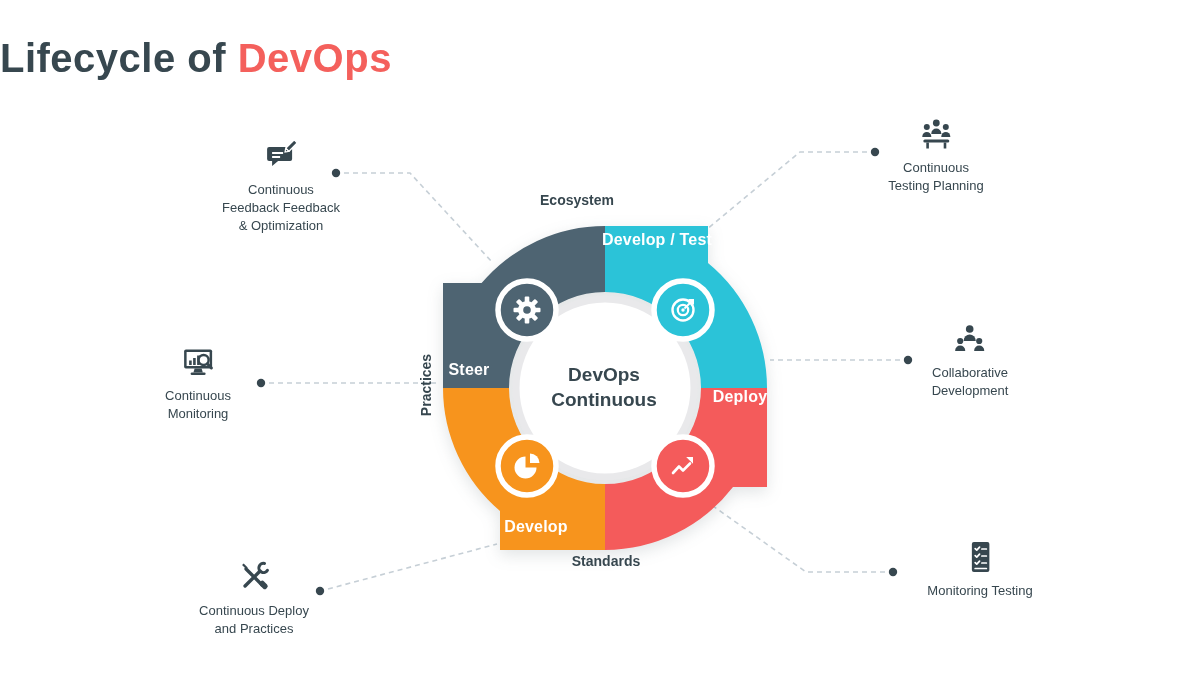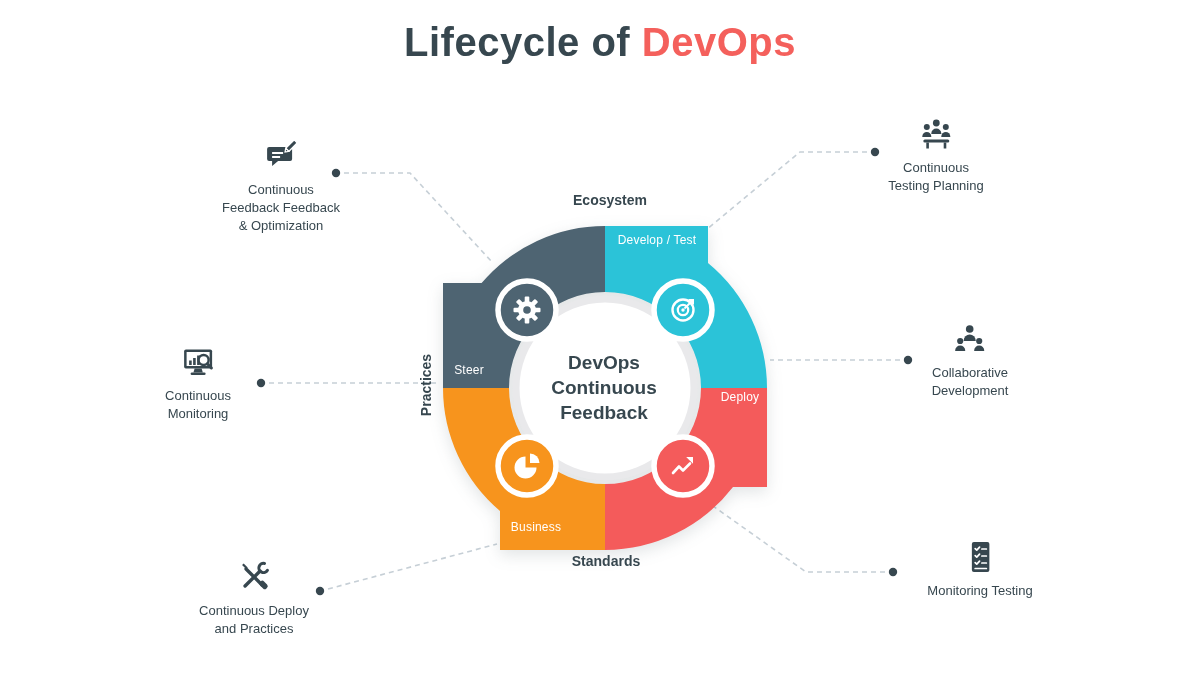--- a/index.html
+++ b/index.html
@@ -3,24 +3,24 @@
 <meta charset="utf-8">
 <style>
   :root{
     --dark:#37474F; --accent:#F4605C; --slate:#4E6472; --cyan:#2BC3D8;
     --coral:#F45B5B; --orange:#F7941D; --ring:#E9E9EB; --line:#C6CFD6;
   }
   *{margin:0;padding:0;box-sizing:border-box}
   html,body{width:1200px;height:675px;background:#fff;font-family:"Liberation Sans",sans-serif;overflow:hidden}
   .stage{position:relative;width:1200px;height:675px;background:#fff}
   .bg{position:absolute;inset:0;width:1200px;height:675px}
-  .title{position:absolute;top:20px;left:0;width:100%;text-align:center;font-size:40px;font-weight:bold;color:var(--dark);letter-spacing:.5px}
+  .title{position:absolute;top:36px;left:0;width:100%;text-align:left;font-size:40px;font-weight:bold;color:var(--dark);letter-spacing:.5px}
   .title .accent{color:var(--accent)}
   .center-text{position:absolute;left:604px;top:387px;transform:translate(-50%,-50%);text-align:center;font-size:19px;font-weight:bold;color:var(--dark);line-height:25px;width:180px}
-  .qlabel{position:absolute;transform:translate(-50%,-50%);color:#fff;font-size:12px;font-weight:normal;white-space:nowrap;letter-spacing:.2px}
+  .qlabel{position:absolute;transform:translate(-50%,-50%);color:#fff;font-size:16px;font-weight:bold;white-space:nowrap;letter-spacing:.2px}
   .alabel{position:absolute;transform:translate(-50%,-50%);color:var(--dark);font-size:14px;font-weight:bold;white-space:nowrap}
   .alabel.vertical{transform:translate(-50%,-50%) rotate(-90deg)}
   .sat{position:absolute;transform:translateX(-50%);display:flex;flex-direction:column;align-items:center;gap:7px}
   .sat-icon{width:36px;height:36px;fill:var(--dark)}
   .sat-text{text-align:center;font-size:13px;color:var(--dark);line-height:18px;font-weight:500}
   .sat-text span{display:block;white-space:nowrap}
   .dash{fill:none;stroke:var(--line);stroke-width:1.6;stroke-dasharray:5 4}
   .dot{fill:var(--dark)}
   .q-slate{fill:var(--slate)} .q-cyan{fill:var(--cyan)} .q-coral{fill:var(--coral)} .q-orange{fill:var(--orange)}
   .inner-ring{fill:#fff;stroke:var(--ring);stroke-width:7}
@@ -98,29 +98,28 @@
         <polygon points="3.2,-9 10,-9 10,-2.2" class="iw"></polygon>
       </g>
     </g>
   </svg>
 
   <h1 class="title"><span>Lifecycle of </span><span class="accent">DevOps</span></h1>
 
   <div class="center-text">
     <div>DevOps</div>
     <div>Continuous</div>
-    <div>Feedback</div>
   </div>
 
   <div class="qlabel" style="left:469px;top:370px">Steer</div>
   <div class="qlabel" style="left:657px;top:240px">Develop / Test</div>
   <div class="qlabel" style="left:740px;top:397px">Deploy</div>
-  <div class="qlabel" style="left:536px;top:527px">Business</div>
-
-  <div class="alabel" style="left:610px;top:200px">Ecosystem</div>
+  <div class="qlabel" style="left:536px;top:527px">Develop</div>
+
+  <div class="alabel" style="left:577px;top:200px">Ecosystem</div>
   <div class="alabel vertical" style="left:426px;top:385px">Practices</div>
   <div class="alabel" style="left:606px;top:561px">Standards</div>
 
   <div class="sat" style="left:281px;top:138px">
     <svg class="sat-icon" viewBox="0 0 36 36">
       <path d="M6,9 h21 a2,2 0 0 1 2,2 v10 a2,2 0 0 1 -2,2 H15 l-6,5 v-5 H6 a2,2 0 0 1 -2,-2 V11 a2,2 0 0 1 2,-2 z"></path>
       <rect x="9" y="14" width="11" height="2" fill="#fff"></rect>
       <rect x="9" y="18" width="8" height="2" fill="#fff"></rect>
       <g transform="rotate(45 27 9)">
         <rect x="24.8" y="1" width="4.4" height="12" rx="1" stroke="#fff" stroke-width="1.4"></rect>

